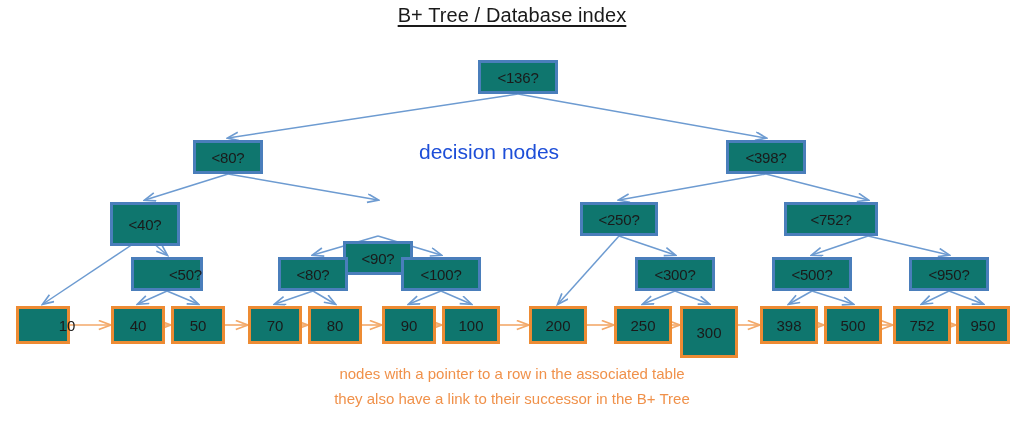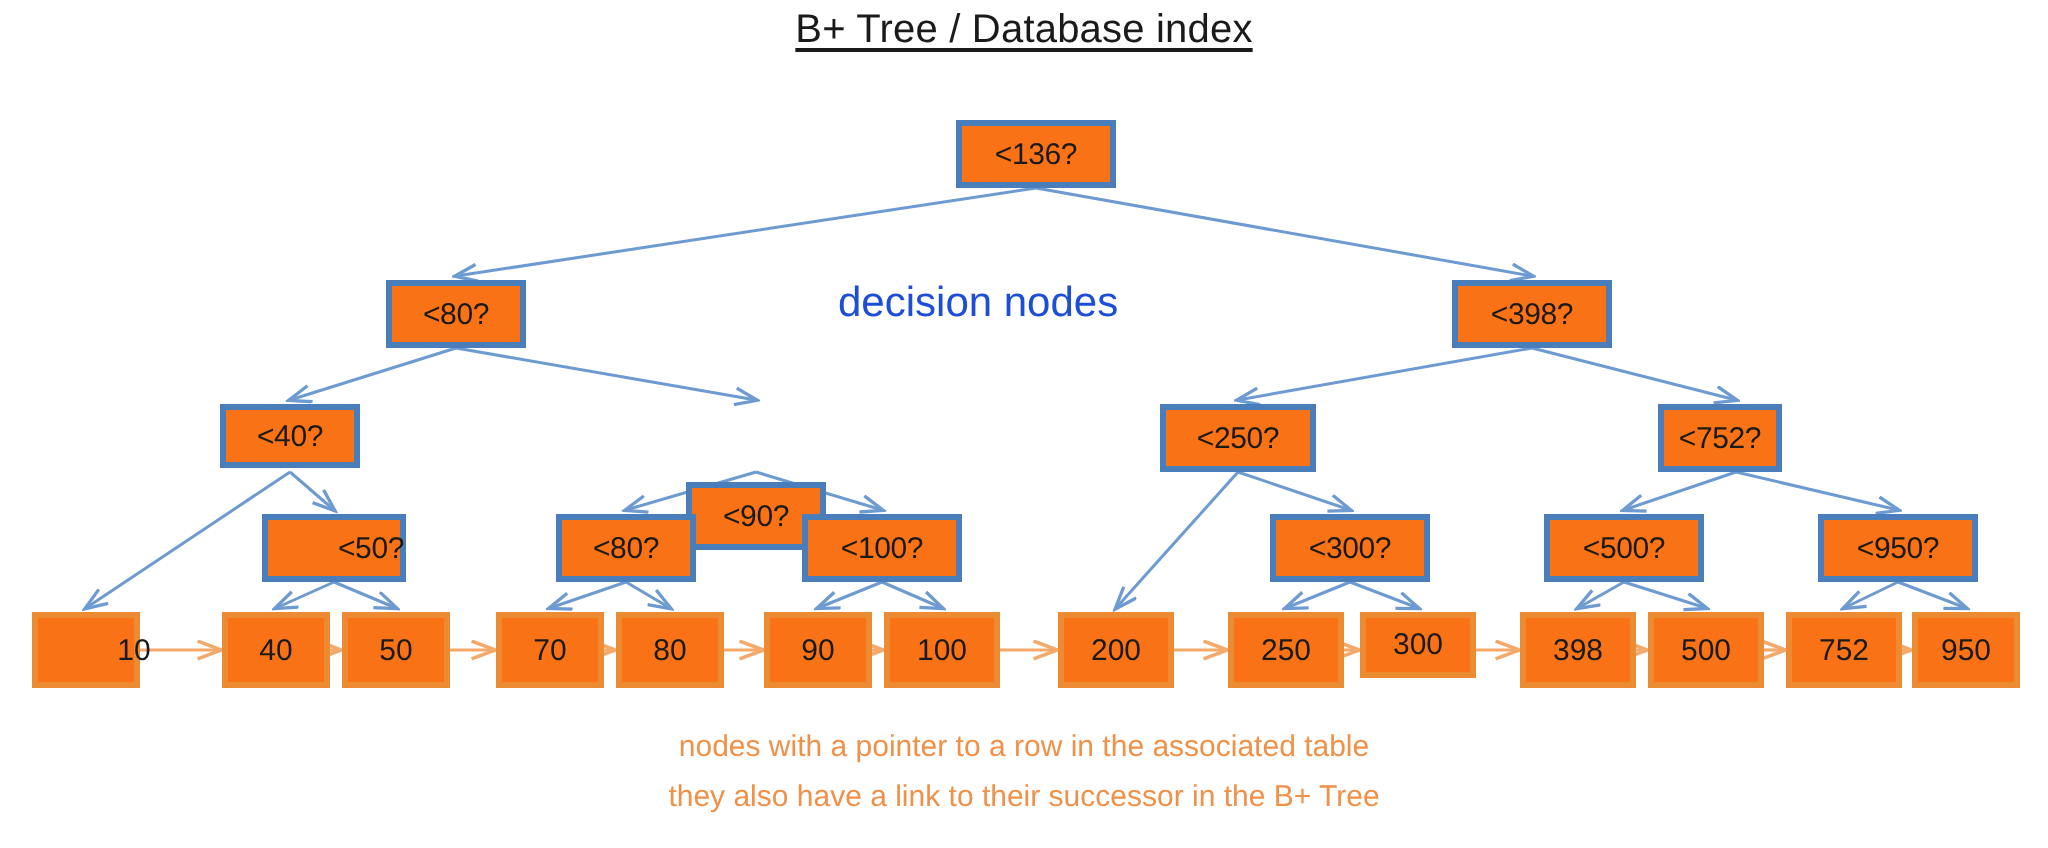--- a/index.html
+++ b/index.html
@@ -37,21 +37,21 @@
     text-underline-offset: 3px;
     letter-spacing: 0.1px;
     white-space: nowrap;
   }
   .node {
     position: absolute;
     box-sizing: border-box;
     display: flex;
     align-items: center;
     justify-content: center;
-    background: #f97316;
+    background: #0f766e;
     font-size: 15px;
     color: #1a1a1a;
     line-height: 1;
     white-space: nowrap;
     z-index: 3;
   }
   .decision {
     border: 3px solid #4a7ebb;
     letter-spacing: -0.2px;
   }
@@ -135,42 +135,42 @@
         <line x1="951" y1="325" x2="955" y2="325" stroke="#f3a96a" stroke-width="1.6" marker-end="url(#arrow-orange)"></line>
       </g>
   </svg>
 
   <div class="title">B+ Tree / Database index</div>
 
   <div id="decision-layer">
       <div class="node decision" style="left: 478px; top: 60px; width: 80px; height: 34px;">&lt;136?</div>
       <div class="node decision" style="left: 193px; top: 140px; width: 70px; height: 34px;">&lt;80?</div>
       <div class="node decision" style="left: 726px; top: 140px; width: 80px; height: 34px;">&lt;398?</div>
-      <div class="node decision" style="left: 110px; top: 202px; width: 70px; height: 32px;">&lt;40?</div>
+      <div class="node decision" style="left: 110px; top: 202px; width: 70px; height: 44px;">&lt;40?</div>
       <div class="node decision" style="left: 343px; top: 202px; width: 70px; height: 34px; margin-top: 39px;">&lt;90?</div>
       <div class="node decision" style="left: 580px; top: 202px; width: 78px; height: 34px;">&lt;250?</div>
-      <div class="node decision" style="left: 829px; top: 202px; width: 62px; height: 34px;">&lt;752?</div>
+      <div class="node decision" style="left: 784px; top: 202px; width: 94px; height: 34px;">&lt;752?</div>
       <div class="node decision" style="left: 131px; top: 257px; width: 72px; height: 34px; padding-left: 37px;">&lt;50?</div>
       <div class="node decision" style="left: 278px; top: 257px; width: 70px; height: 34px;">&lt;80?</div>
       <div class="node decision" style="left: 401px; top: 257px; width: 80px; height: 34px;">&lt;100?</div>
       <div class="node decision" style="left: 635px; top: 257px; width: 80px; height: 34px;">&lt;300?</div>
       <div class="node decision" style="left: 772px; top: 257px; width: 80px; height: 34px;">&lt;500?</div>
       <div class="node decision" style="left: 909px; top: 257px; width: 80px; height: 34px;">&lt;950?</div>
     </div>
   <div id="leaf-layer">
       <div class="node leaf" style="left: 16px; top: 306px; width: 54px; height: 38px; padding-left: 48px;">10</div>
       <div class="node leaf" style="left: 111px; top: 306px; width: 54px; height: 38px;">40</div>
       <div class="node leaf" style="left: 171px; top: 306px; width: 54px; height: 38px;">50</div>
       <div class="node leaf" style="left: 248px; top: 306px; width: 54px; height: 38px;">70</div>
       <div class="node leaf" style="left: 308px; top: 306px; width: 54px; height: 38px;">80</div>
       <div class="node leaf" style="left: 382px; top: 306px; width: 54px; height: 38px;">90</div>
       <div class="node leaf" style="left: 442px; top: 306px; width: 58px; height: 38px;">100</div>
       <div class="node leaf" style="left: 529px; top: 306px; width: 58px; height: 38px;">200</div>
       <div class="node leaf" style="left: 614px; top: 306px; width: 58px; height: 38px;">250</div>
-      <div class="node leaf" style="left: 680px; top: 306px; width: 58px; height: 33px;">300</div>
+      <div class="node leaf" style="left: 680px; top: 306px; width: 58px; height: 52px;">300</div>
       <div class="node leaf" style="left: 760px; top: 306px; width: 58px; height: 38px;">398</div>
       <div class="node leaf" style="left: 824px; top: 306px; width: 58px; height: 38px;">500</div>
       <div class="node leaf" style="left: 893px; top: 306px; width: 58px; height: 38px;">752</div>
       <div class="node leaf" style="left: 956px; top: 306px; width: 54px; height: 38px;">950</div>
     </div>
 
   <div class="decision-label" id="decision-label" style="left: 419px; top: 140px;">decision nodes</div>
 
   <div class="caption" style="top:364px;">nodes with a pointer to a row in the associated table</div>
   <div class="caption" style="top:389px;">they also have a link to their successor in the B+ Tree</div>

